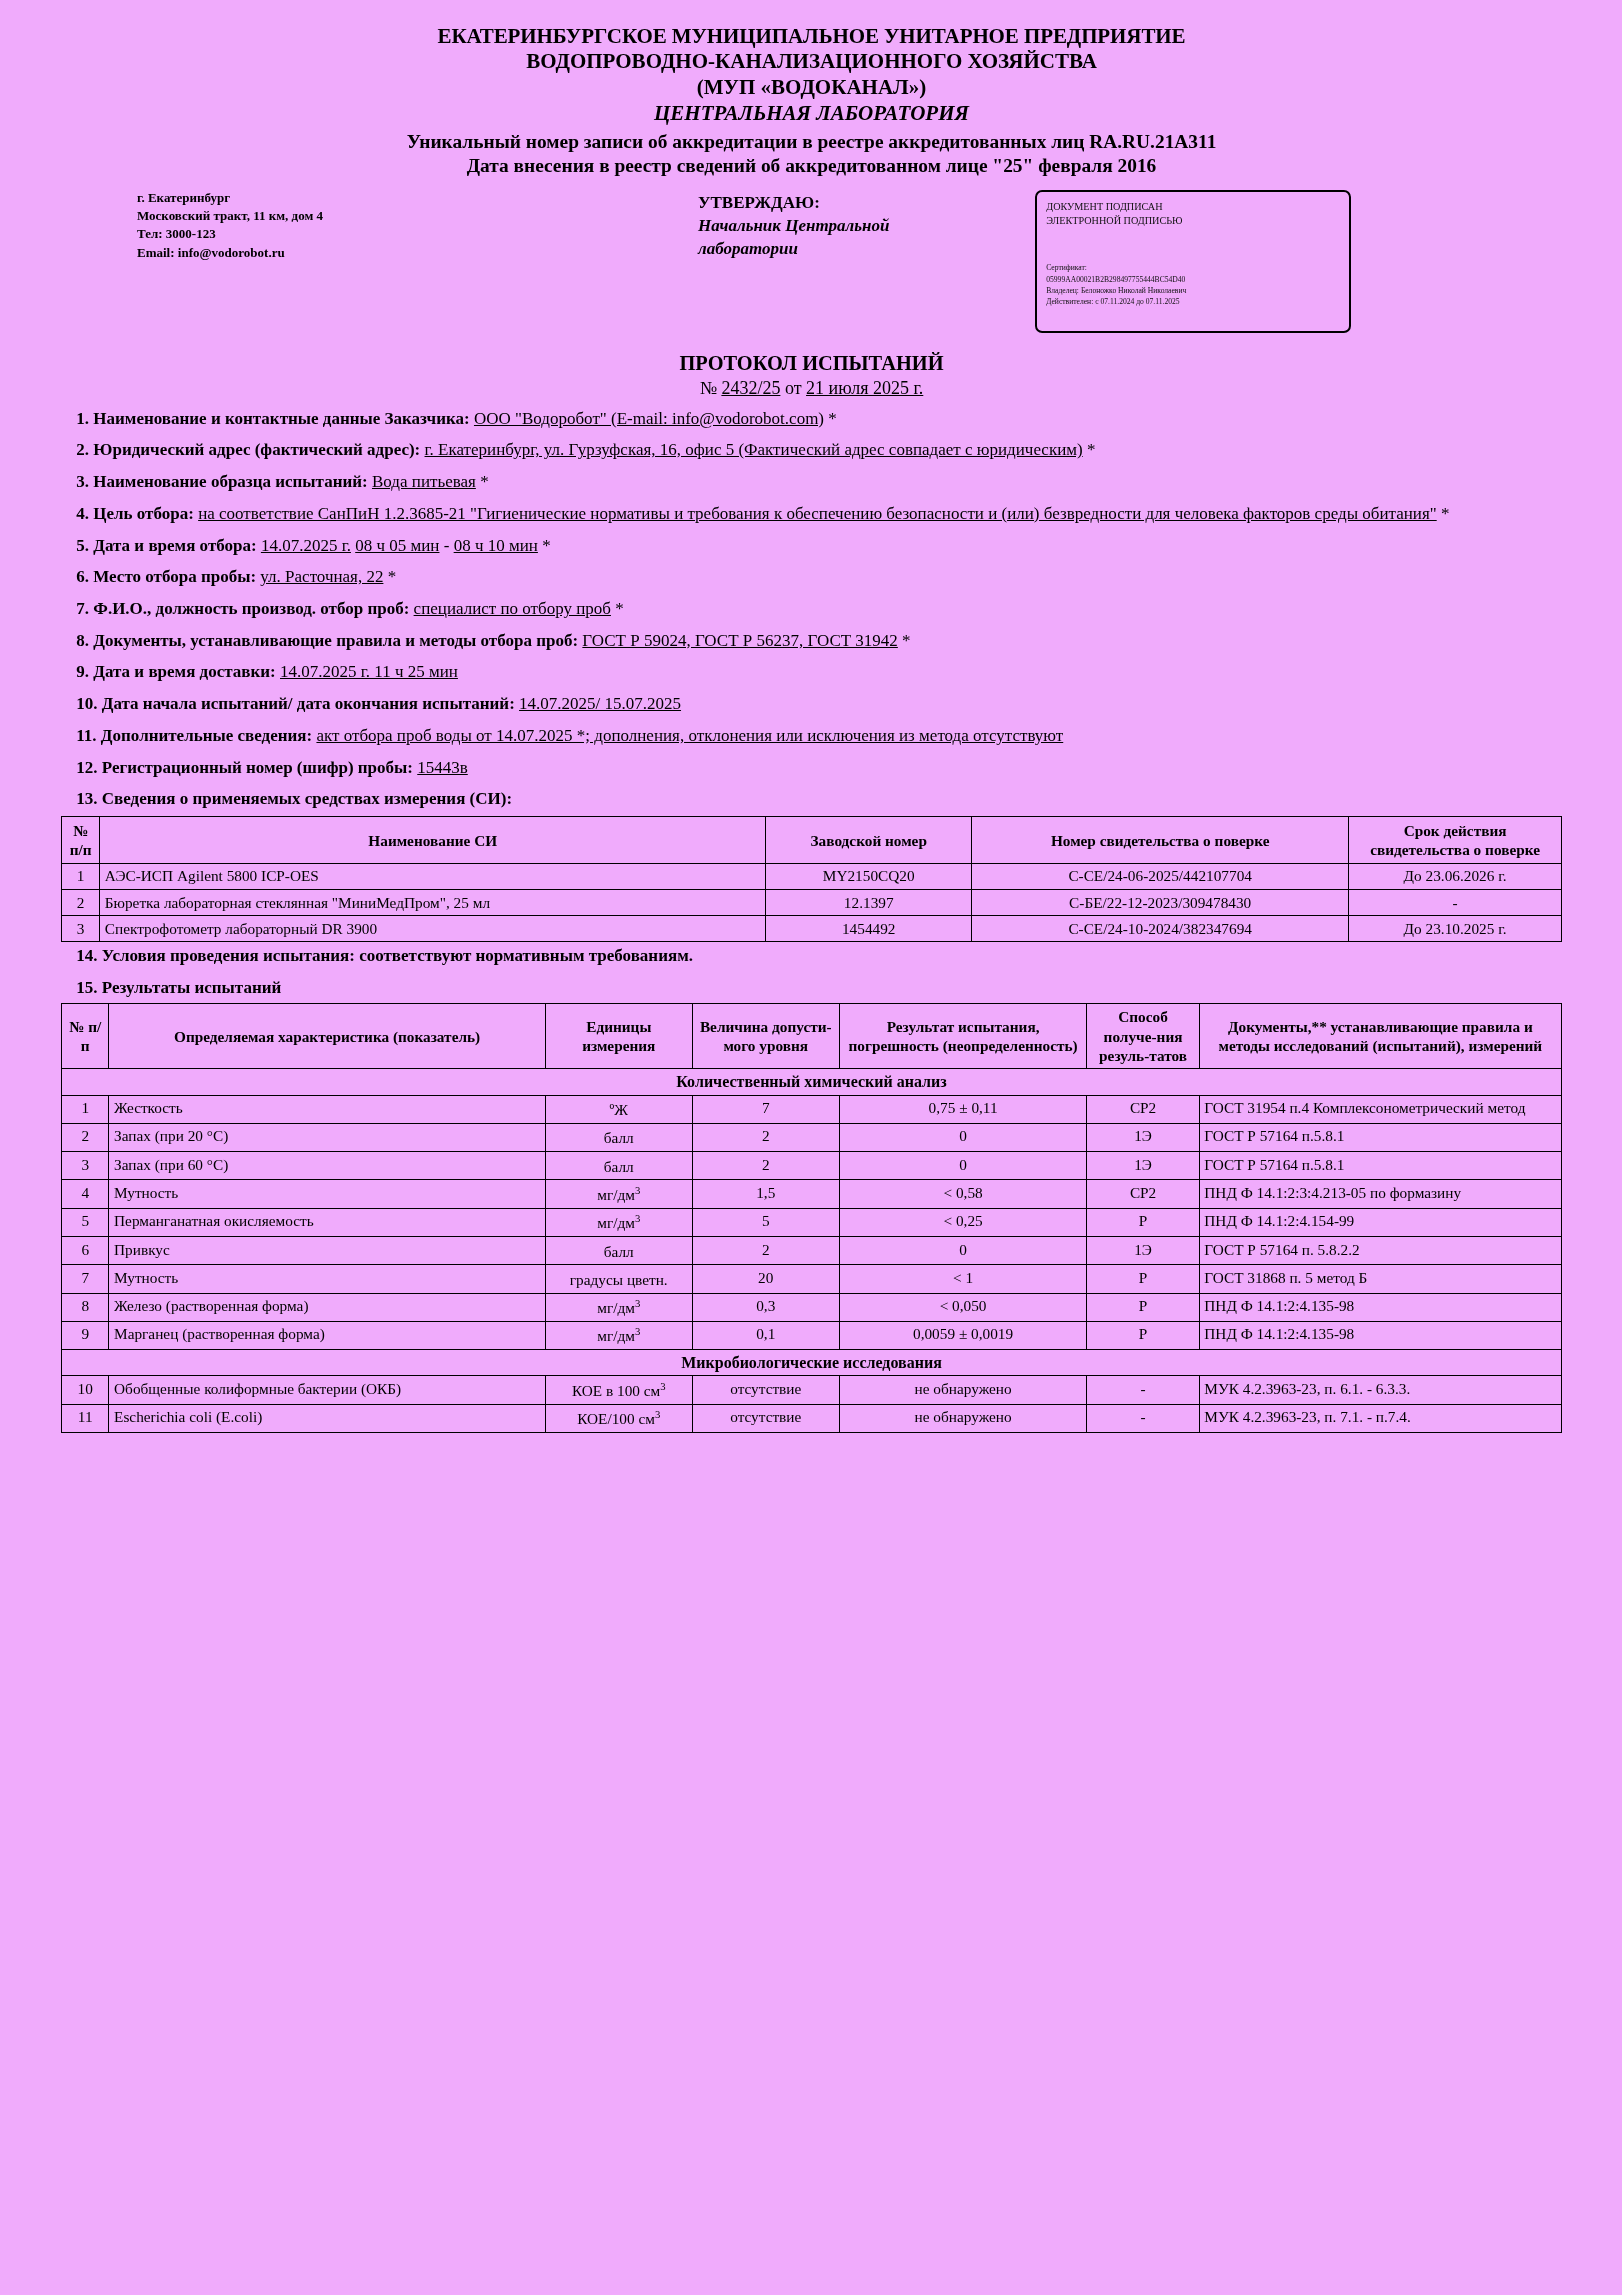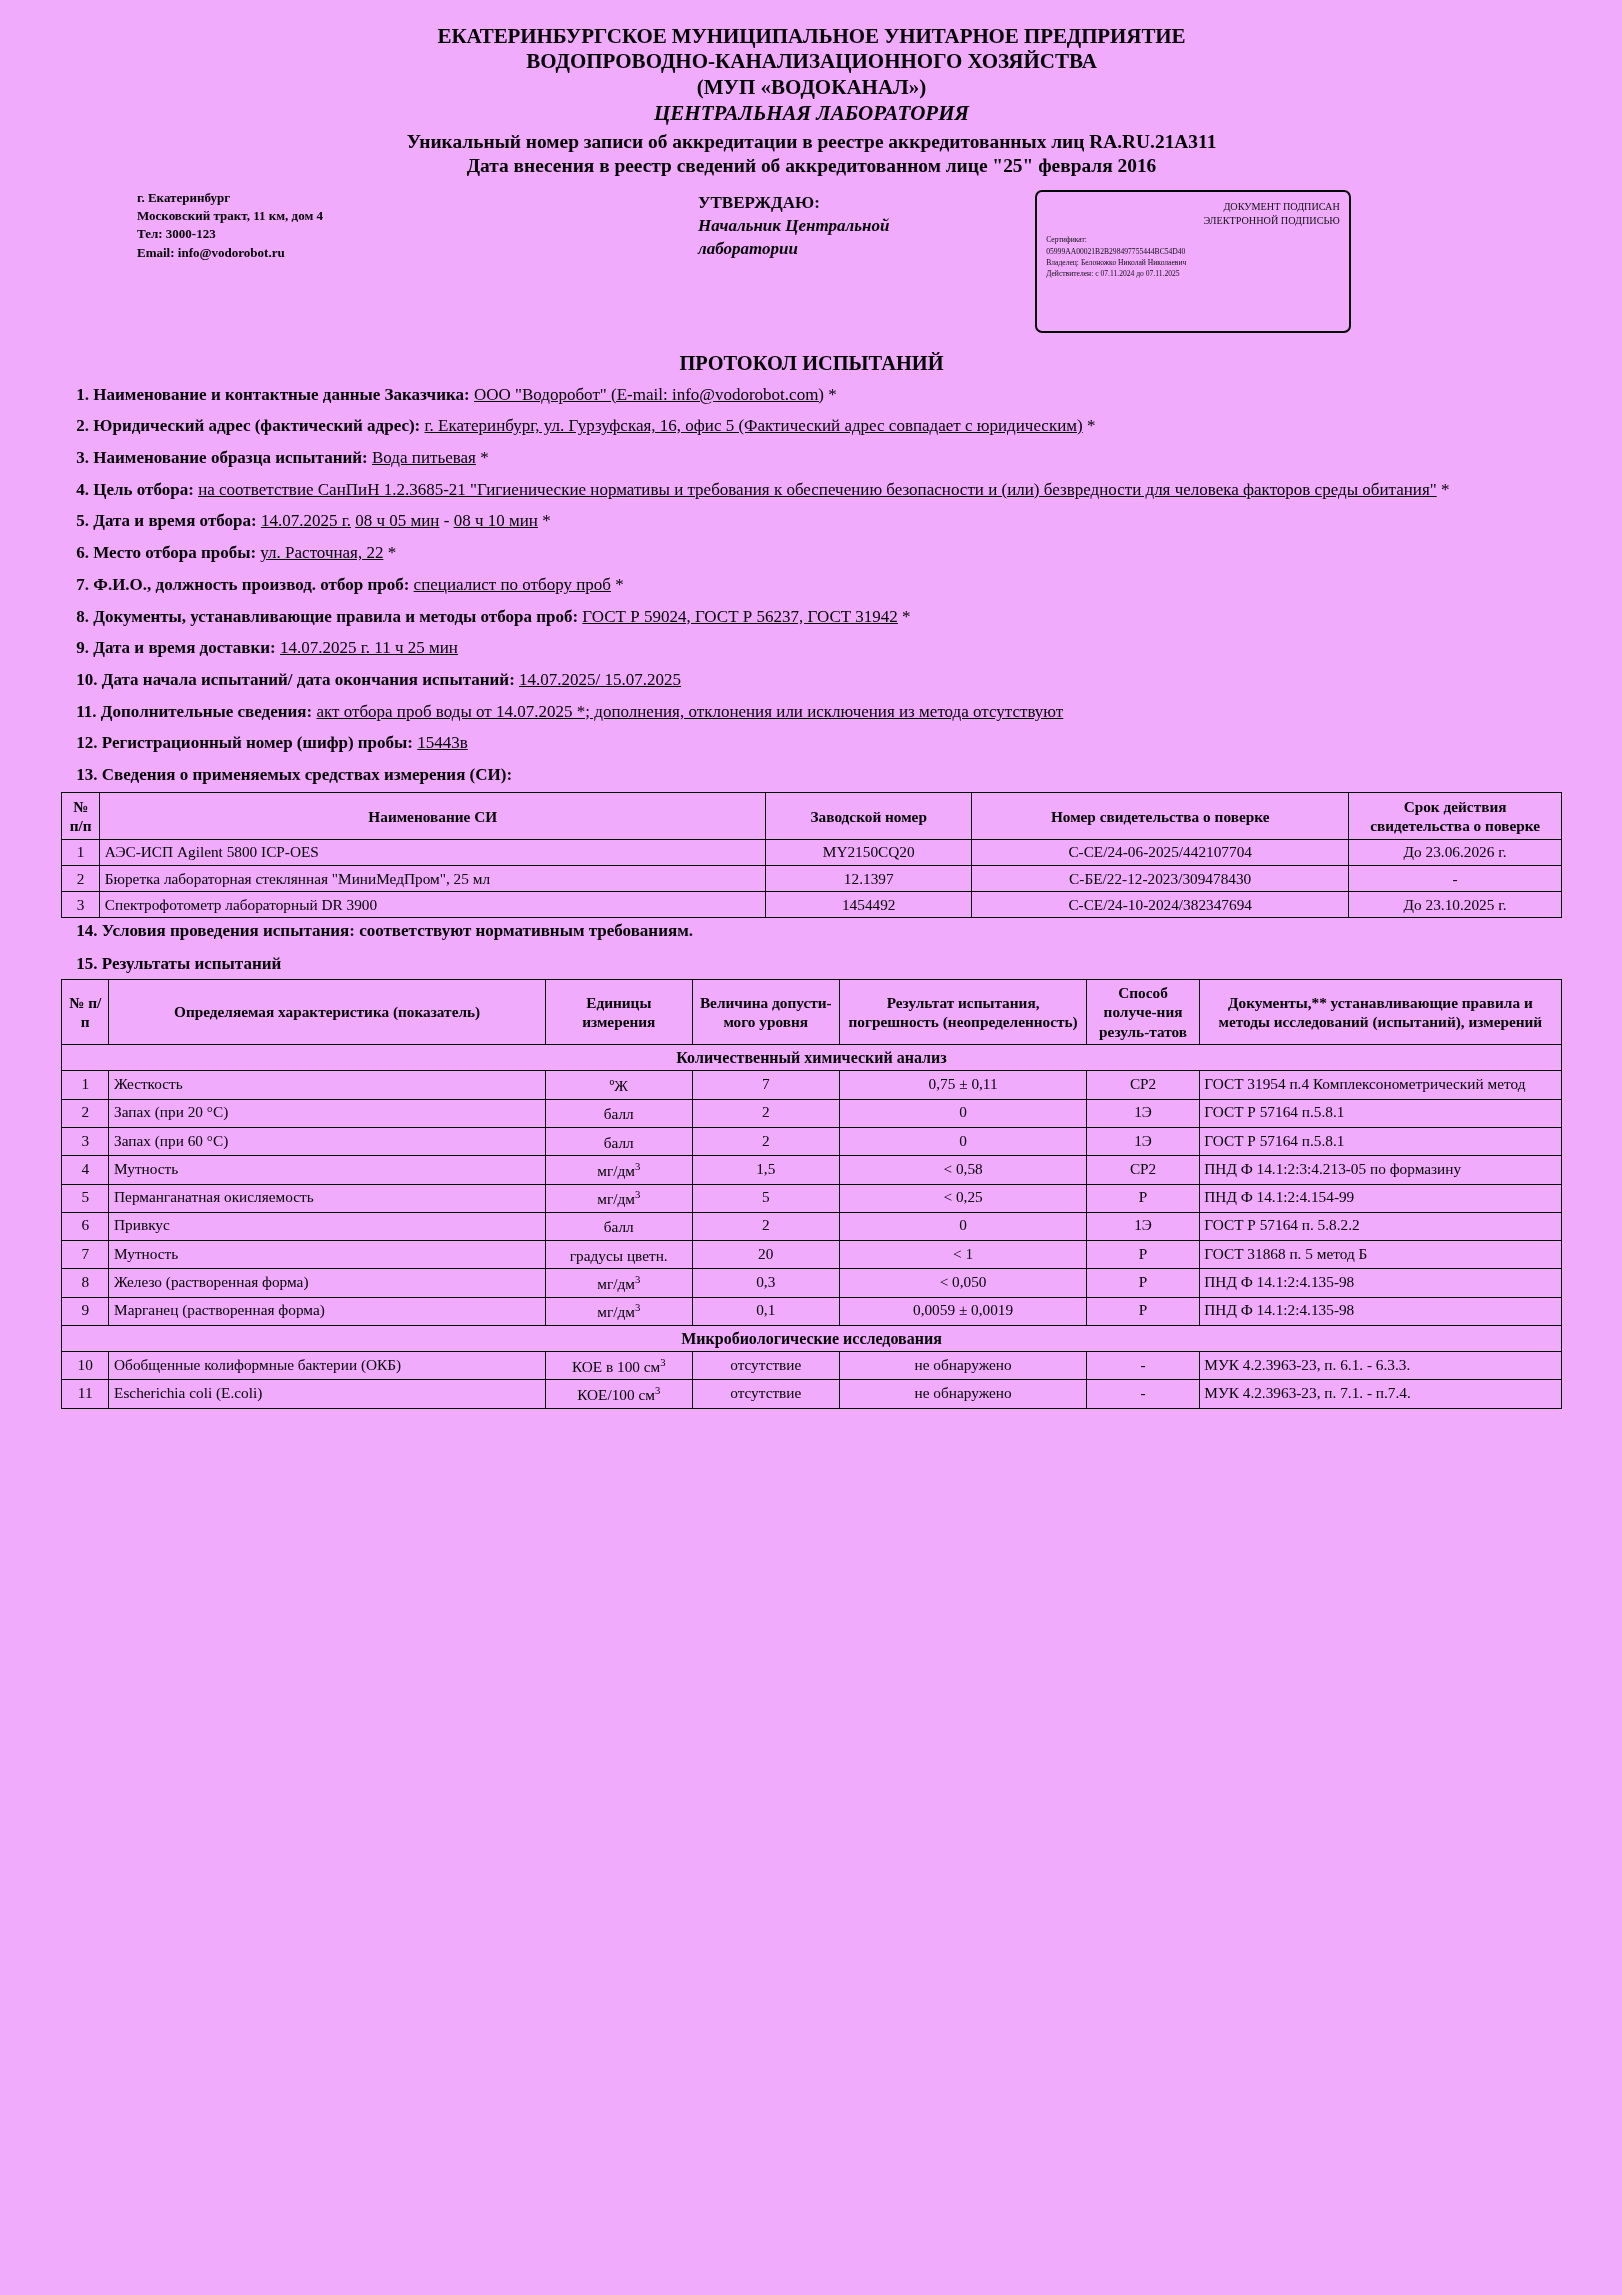--- a/index.html
+++ b/index.html
@@ -57,25 +57,25 @@
   .sigbox {
     width: 316px;
     border: 2px solid #000;
     border-radius: 7.1px;
     box-sizing: border-box;
     padding: 8.2px 9.2px 7.1px 9.2px;
     min-height: 143px;
     margin-top: 1px;
   }
   .sigbox .sig-t1 {
-    text-align: right;
+    text-align: left;
     font-size: 10.2px;
     line-height: 1.4;
     color: #111;
-    margin-bottom: 6px;
+    margin-bottom: 34px;
   }
   .sigbox .sig-t2 {
     font-size: 7.6px;
     line-height: 1.5;
     color: #111;
   }
 
   
   .ptitle {
     text-align: center;
@@ -177,20 +177,23 @@
       <div class="sig-t2">
         <div>Сертификат:</div>
         <div>05999AA00021B2B298497755444BC54D40</div>
         <div>Владелец: Белоножко Николай Николаевич</div>
         <div>Действителен: с 07.11.2024 до 07.11.2025</div>
       </div>
     </div>
   </div>
 
   <div class="ptitle">ПРОТОКОЛ ИСПЫТАНИЙ</div>
+  <div class="pnum">
+    <span>№ </span><span class="u">2432/25</span><span> от </span><span class="u">21 июля 2025 г.</span>
+  </div>
 
   <div class="ln">
     <b>1. Наименование и контактные данные Заказчика:</b>
     <span class="u">ООО "Водоробот" (E-mail: info@vodorobot.com)</span>
     <span>*</span>
   </div>
 
   <div class="ln">
     <b>2. Юридический адрес (фактический адрес):</b>
     <span class="u">г. Екатеринбург, ул. Гурзуфская, 16, офис 5 (Фактический адрес совпадает с юридическим)</span>

